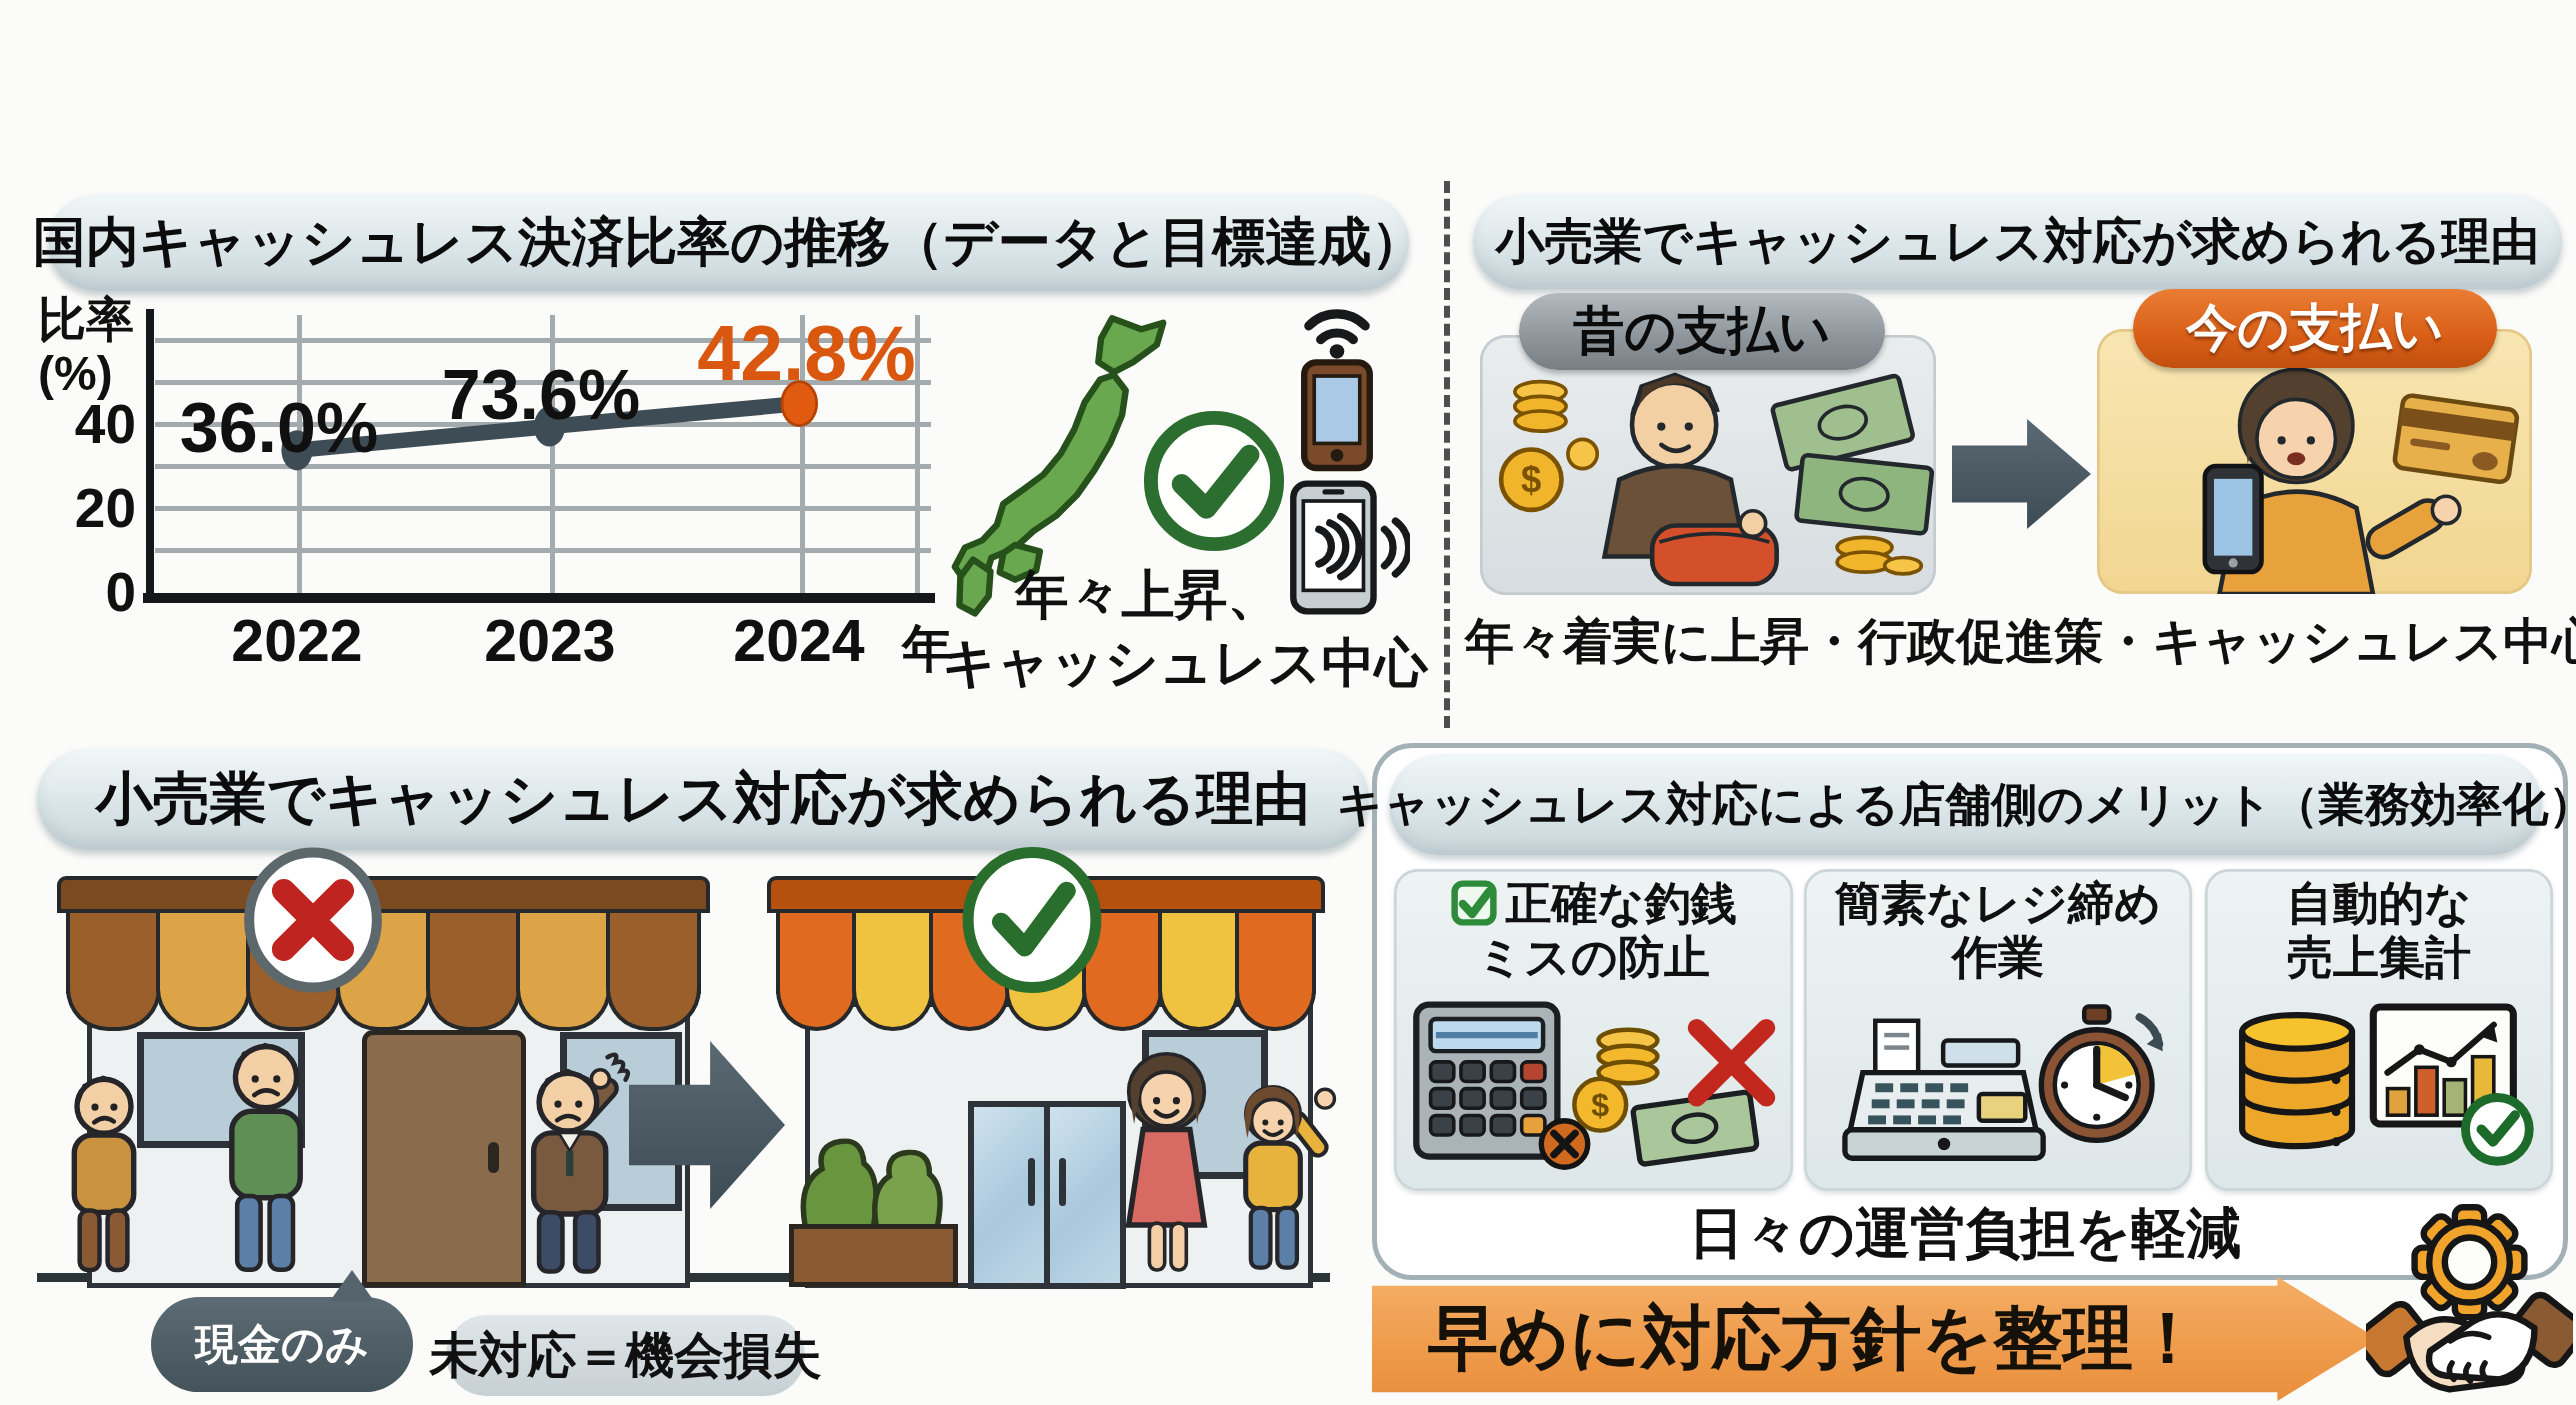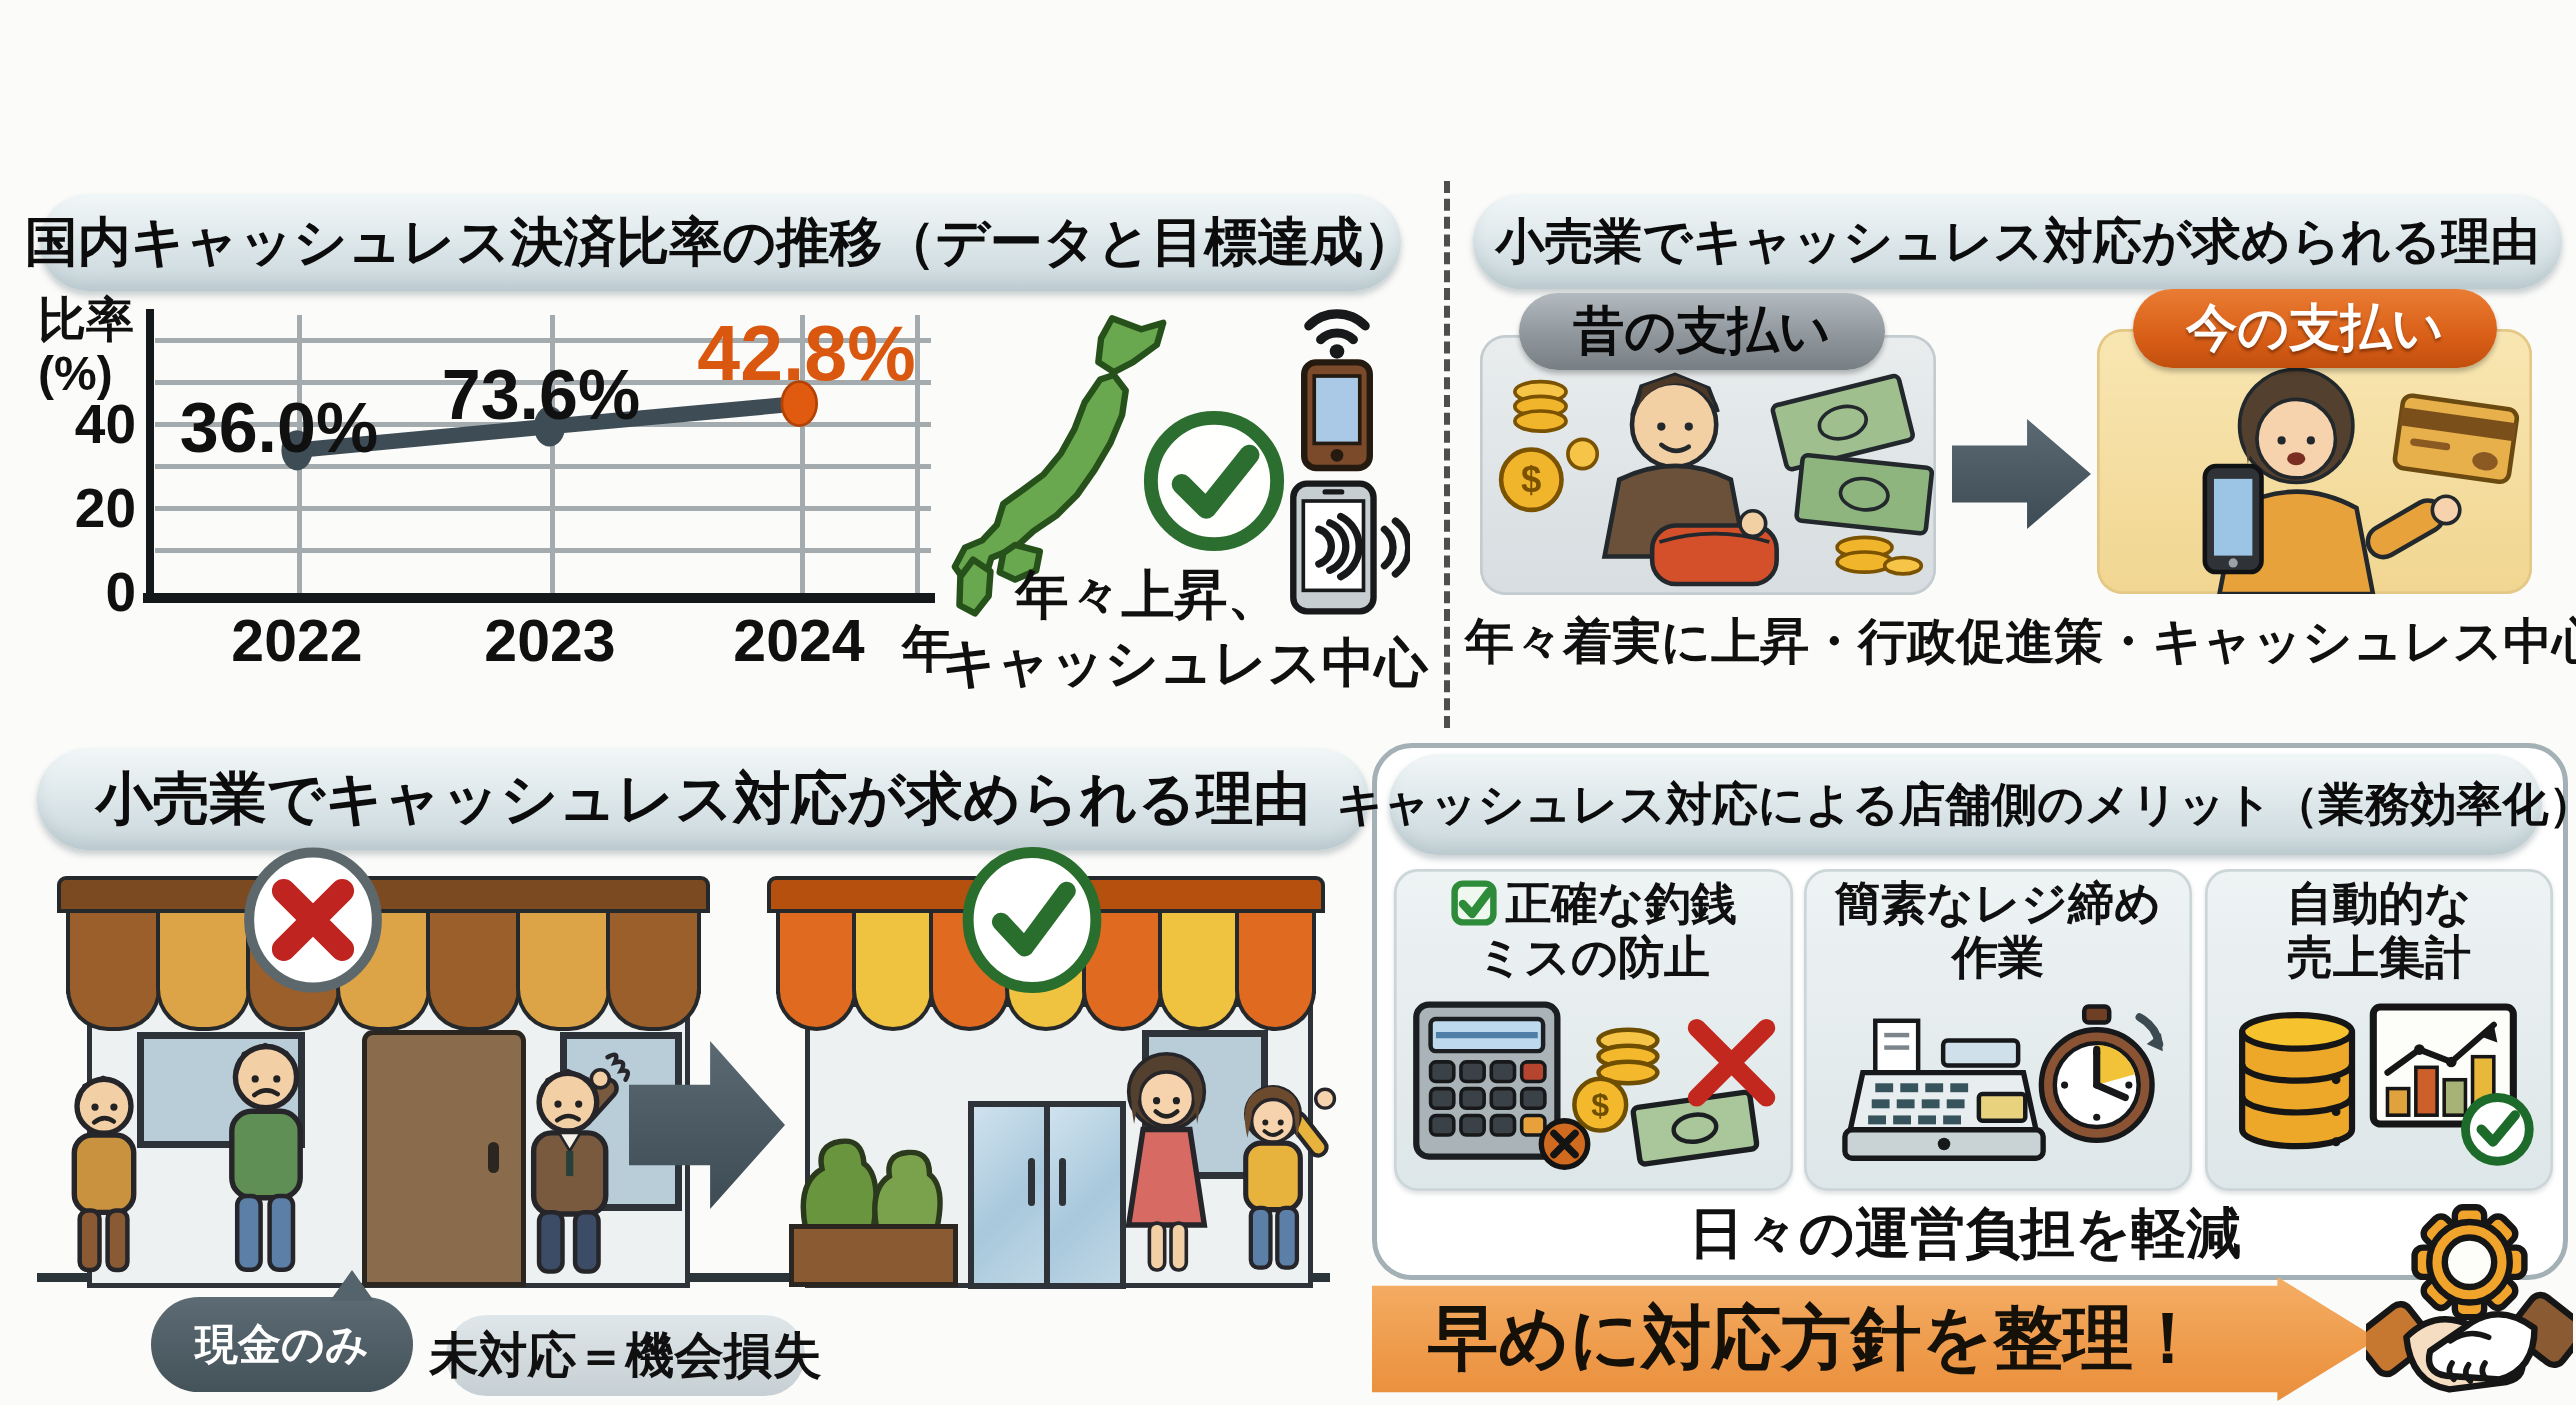--- a/index.html
+++ b/index.html
@@ -16,21 +16,21 @@
     clip-path:polygon(0 0,100% 0,calc(100% - 57px) 50%,100% 100%,0 100%,57px 50%);
     box-shadow:0 7.3px 9.1px rgba(0,0,0,.25);}
   .banner-text{font-size:79px;font-weight:bold;color:#ffffff;letter-spacing:0.9px;
     text-shadow:0 6.4px 7.3px rgba(0,0,0,.45);}
 
   
   .pill{background:linear-gradient(180deg,#f2f7f8 0%,#dde7ea 50%,#c9d6db 100%);
     border-radius:57px;box-shadow:0 4.6px 6.4px rgba(70,90,100,.28), inset 0 -9.1px 12.8px rgba(110,135,145,.16);}
   .pill span{font-weight:bold;color:#0c0c0c;}
 
-  .ph-chart{left:40px;top:194px;width:1361px;height:97px;} .ph-chart span{font-size:53px;}
+  .ph-chart{left:48px;top:194px;width:1361px;height:97px;} .ph-chart span{font-size:53px;}
   .ph-pay{left:1473px;top:194px;width:1089px;height:95px;} .ph-pay span{font-size:49px;}
   .ph-store{left:37px;top:748px;width:1332px;height:102px;} .ph-store span{font-size:57px;}
   .ph-merit{left:1389px;top:754px;width:1153px;height:101px;z-index:6;} .ph-merit span{font-size:46px;}
 
   
   .ylab{left:38px;top:293px;width:143px;font-size:48px;line-height:1.12;}
   .yaxis{left:146px;top:309px;width:8.2px;height:291px;background:#15181a;}
   .xaxis{left:143px;top:593px;width:792px;height:10px;background:#15181a;}
   .gh{height:4.6px;width:776px;left:155px;background:#a3abae;}
   .gv{width:4.6px;height:279px;top:315px;background:#a3abae;}

